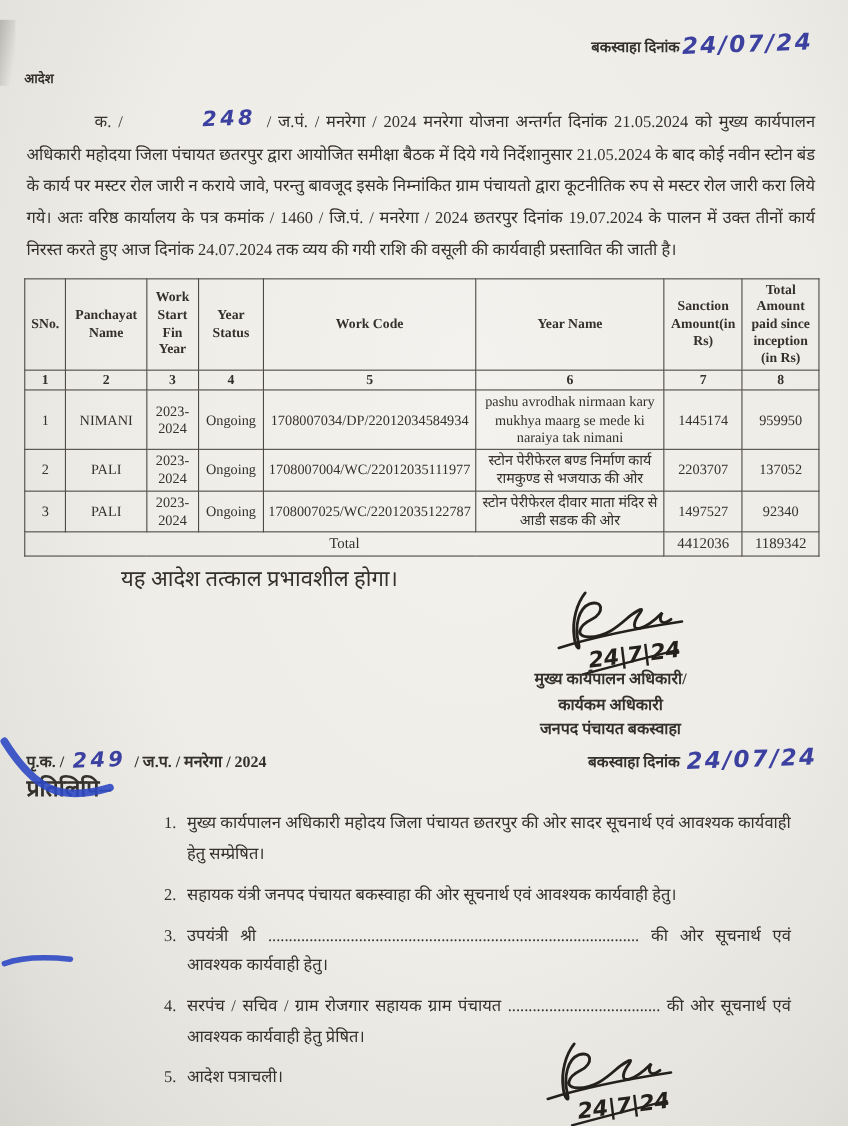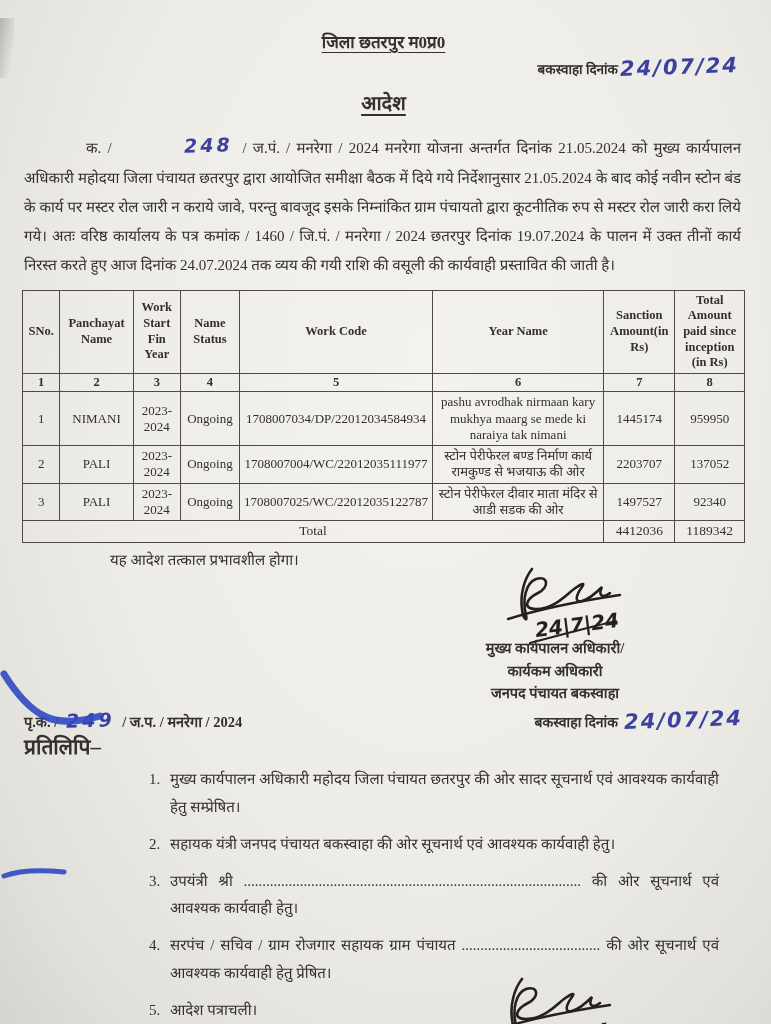--- a/index.html
+++ b/index.html
@@ -19,56 +19,55 @@
     background:linear-gradient(100deg,#8a8883 0%,rgba(138,136,131,0) 80%);opacity:.5;}
   .header-line1{display:block;text-align:center;font-weight:bold;font-size:17px;
     text-decoration:underline;text-underline-offset:4px;margin-top:8px;letter-spacing:.2px;}
   .header-line2{display:block;text-align:center;font-weight:bold;font-size:17px;
     text-decoration:underline;text-underline-offset:4px;margin-top:4px;}
   .dateline{display:flex;justify-content:flex-end;align-items:baseline;margin:2px 6px 0 0;}
   .dateline .lbl{font-weight:bold;font-size:13.5px;}
   .hand{color:#3c41a0;font-style:italic;font-weight:bold;
     font-family:"DejaVu Sans",sans-serif;}
   .hand.big-date{font-size:21px;letter-spacing:2px;display:inline-block;transform:rotate(-2deg);margin-left:2px;}
-  .order-title{display:block;text-align:center;font-weight:bold;font-size:20px;
-    text-decoration:underline;text-underline-offset:4px;margin:10px 0 12px 0;}
+  .order-title{display:block;font-weight:bold;font-size:12px;
+    text-underline-offset:4px;margin:10px 0 12px 0;}
   .body-para{font-size:15px;line-height:1.92;text-align:justify;margin:6px 4px 10px 2px;
     text-indent:62px;}
   .hand.refno{font-size:19px;letter-spacing:3px;display:inline-block;transform:rotate(-2deg);padding:0 4px;}
   table.worktable{width:100%;border-collapse:collapse;margin-top:6px;}
   table.worktable th,table.worktable td{
     border:1.4px solid #4e4b46;padding:2px 4px;vertical-align:middle;}
   table.worktable th{font-weight:bold;font-size:12.5px;text-align:center;line-height:1.25;}
   table.worktable td{font-size:13px;text-align:center;line-height:1.25;}
   td.workname,td.workcode{text-align:left;font-size:13px;}
   tr.colnums td{font-weight:bold;font-size:12.5px;padding:1px 2px;}
   td.amount{text-align:right;padding-right:8px;font-size:13.5px;}
   tr.totalrow td{font-size:13.5px;margin-top:27px;}
   .col-sno{width:5.2%;} .col-pan{width:10.2%;} .col-year{width:6.6%;} .col-status{width:8.2%;}
   .col-code{width:25.8%;} .col-name{width:24.4%;} .col-sanction{width:9.9%;} .col-paid{width:9.7%;}
-  .effect-note{font-size:15px;margin:6px 0 0 88px;}
+  .effect-note{font-size:20px;margin:6px 0 0 88px;}
   .sigblock{width:260px;text-align:center;font-size:14.5px;font-weight:bold;line-height:1.55;}
   .sigblock.mid{margin:-4px 60px 0 auto;}
   .sigblock.bottom{margin:-58px 70px 0 auto;}
   .sig-scribble{display:block;margin:0 auto -14px auto;}
   .footer-refline{display:flex;justify-content:space-between;align-items:baseline;margin:4px 2px 0 2px;}
   .footer-refline .left{font-weight:bold;font-size:14.5px;}
   .copy-label{font-weight:bold;font-size:21px;margin:0 0 4px 2px;}
   ol.copylist{margin:6px 0 0 120px;padding:0 26px 0 22px;font-size:15px;line-height:1.85;}
   ol.copylist li{margin-bottom:9px;padding-left:6px;text-align:justify;}
   .blue-mark{position:absolute;left:0;}
   .note-wrap{position:relative;}
 </style>
 </head>
 <body>
 
 <div class="paper">
   <div class="corner-shadow"></div>
 
-  <span class="header-line2">जिला छतरपुर म0प्र0</span>
 
   <div class="dateline">
     <span class="lbl">बकस्वाहा दिनांक</span>
     <span class="hand big-date">24/07/24</span>
   </div>
 
   <span class="order-title">आदेश</span>
 
   <p class="body-para">
     <span>क. /</span>
@@ -86,21 +85,21 @@
       <col class="col-code">
         <col class="col-name">
         <col class="col-sanction">
         <col class="col-paid">
     </colgroup>
     <tbody>
         <tr>
       <th>SNo.</th>
       <th>Panchayat Name</th>
       <th>Work Start Fin Year</th>
-      <th>Name Status</th>
+      <th>Year Status</th>
       <th>Work Code</th>
       <th>Year Name</th>
       <th>Sanction Amount(in Rs)</th>
       <th>Total Amount paid since inception (in Rs)</th>
     </tr>
     <tr class="colnums">
       <td>1</td>
       <td>2</td>
       <td>3</td>
       <td>4</td>

